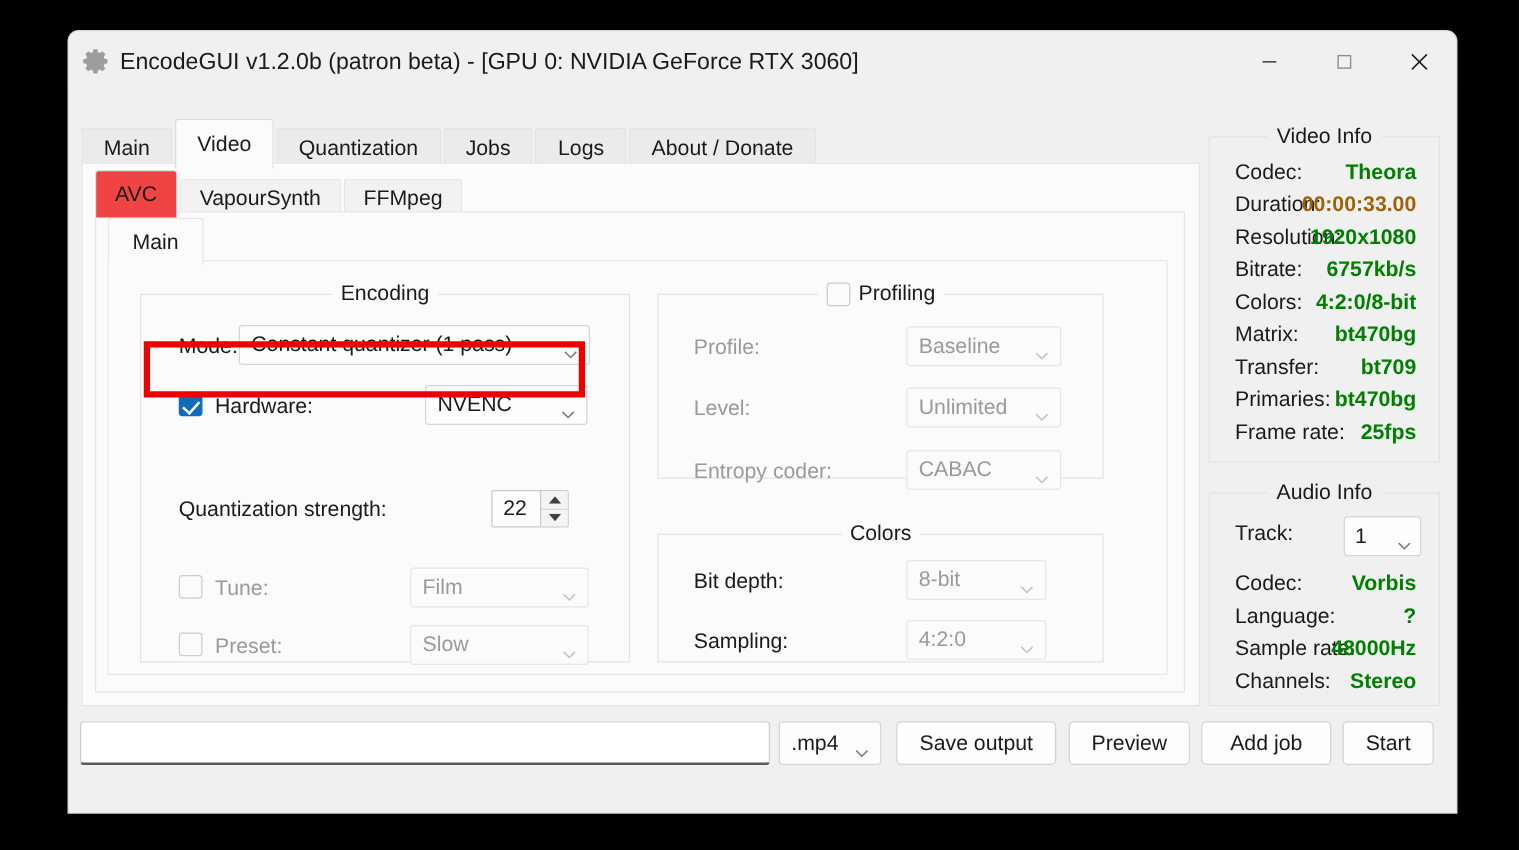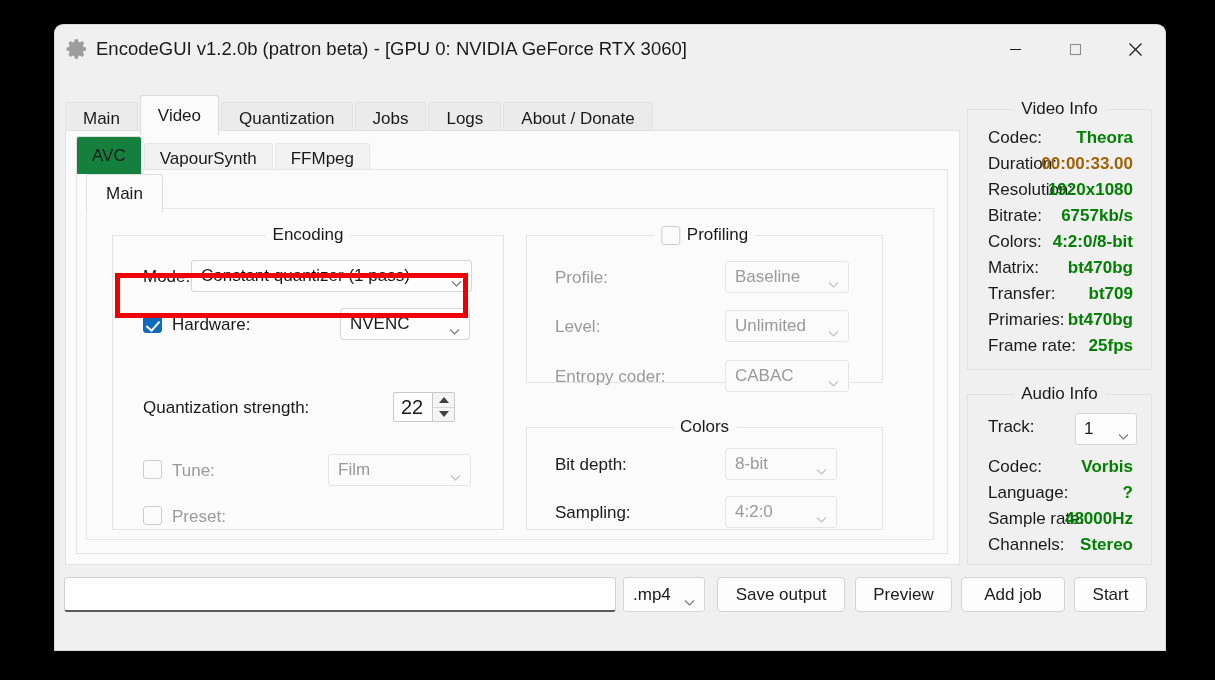--- a/index.html
+++ b/index.html
@@ -74,21 +74,21 @@
   .tabstrip2 { position: absolute; left: 10px; top: 7px; display: flex; align-items: flex-end; height: 36px; }
   .tab2 {
     height: 31px; padding: 0 15px;
     display: flex; align-items: center; justify-content: center;
     font-size: 17px; color: #1a1a1a;
     background: #f2f2f2;
     border: 1px solid #e6e6e6; border-bottom: none;
     border-radius: 3px 3px 0 0;
     margin-right: 2px;
   }
-  .tab2.active { height: 38px; background: #15803d; border-color: #dfdfdf; position: relative; z-index: 3; }
+  .tab2.active { height: 38px; background: #ef4444; border-color: #dfdfdf; position: relative; z-index: 3; }
 
   .tabpage2 {
     position: absolute; left: 10px; top: 38px;
     width: 872px; height: 385px;
     background: #fbfbfb; border: 1px solid #e5e5e5;
   }
 
   
   .tabstrip3 { position: absolute; left: 9px; top: 6px; display: flex; align-items: flex-end; height: 36px; }
   .tab3 {
@@ -145,21 +145,21 @@
     border: solid #fff; border-width: 0 2px 2px 0;
     transform: rotate(42deg);
   }
   .cbox.dim { border-color: #cdcdcd; background: #fbfbfb; }
 
   .spin {
     position: absolute; width: 62px; height: 30px;
     background: #fdfdfd; border: 1px solid #c9c9c9; border-radius: 2px;
     display: flex; align-items: center;
   }
-  .spin .val { flex: 1; text-align: center; font-size: 20px; color: #1a1a1a; padding-right: 2px; }
+  .spin .val { flex: 1; text-align: center; font-size: 17px; color: #1a1a1a; padding-right: 2px; }
   .spin .btns {
     width: 22px; height: 100%;
     border-left: 1px solid #c9c9c9;
     display: flex; flex-direction: column;
     background: #f4f4f4;
   }
   .spin .btns div { flex: 1; display: flex; align-items: center; justify-content: center; }
   .spin .btns div:first-child { border-bottom: 1px solid #d8d8d8; }
 
   
@@ -327,20 +327,28 @@
               <span>Film</span>
               <span class="chev">
                 <svg width="11" height="7" viewBox="0 0 11 7">
                     <path d="M1 1l4.5 4.5L10 1" stroke="#c2c2c2" stroke-width="1.2" fill="none"></path>
                   </svg>
               </span>
             </div>
 
             <div class="cbox dim" style="left:30px; top:270px;"></div>
             <span class="lbl dim" style="left:59px; top:271px;">Preset:</span>
+            <div class="combo dim" style="left:215px; top:264px; width:143px; height:32px;">
+              <span>Slow</span>
+              <span class="chev">
+                <svg width="11" height="7" viewBox="0 0 11 7">
+                    <path d="M1 1l4.5 4.5L10 1" stroke="#c2c2c2" stroke-width="1.2" fill="none"></path>
+                  </svg>
+              </span>
+            </div>
           </div>
 
           <div class="group" style="left:439px; top:26px; width:357px; height:148px;">
             <div class="group-title">
               <span class="cbox dim" style="position:relative; left:0; top:0; display:inline-block;"></span>
               <span>Profiling</span>
             </div>
 
             <span class="lbl dim" style="left:28px; top:32px;">Profile:</span>
             <div class="combo dim" style="left:198px; top:25px; width:124px; height:32px;">

